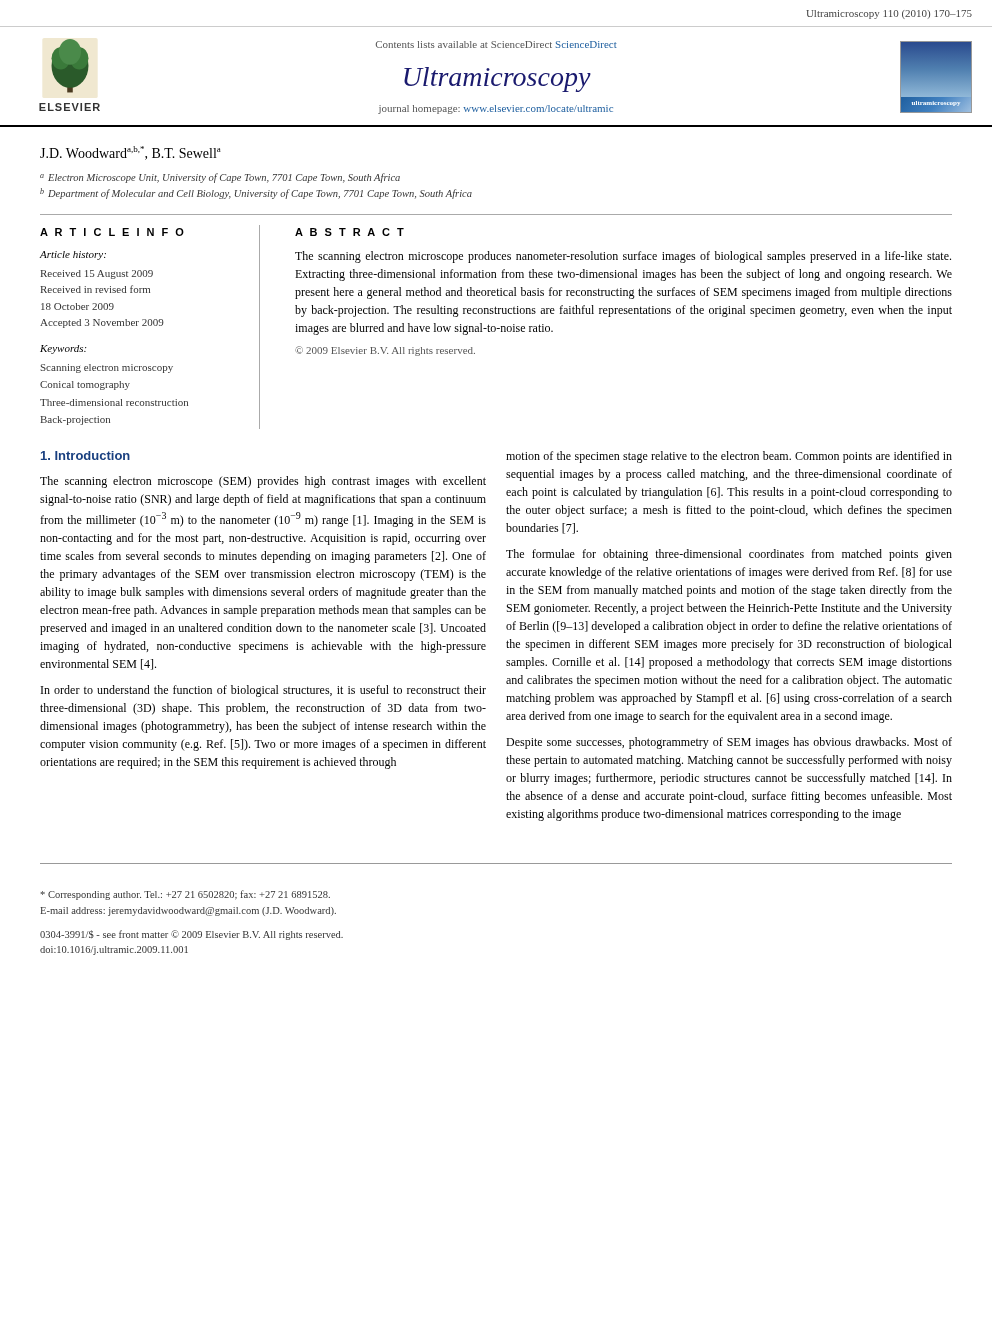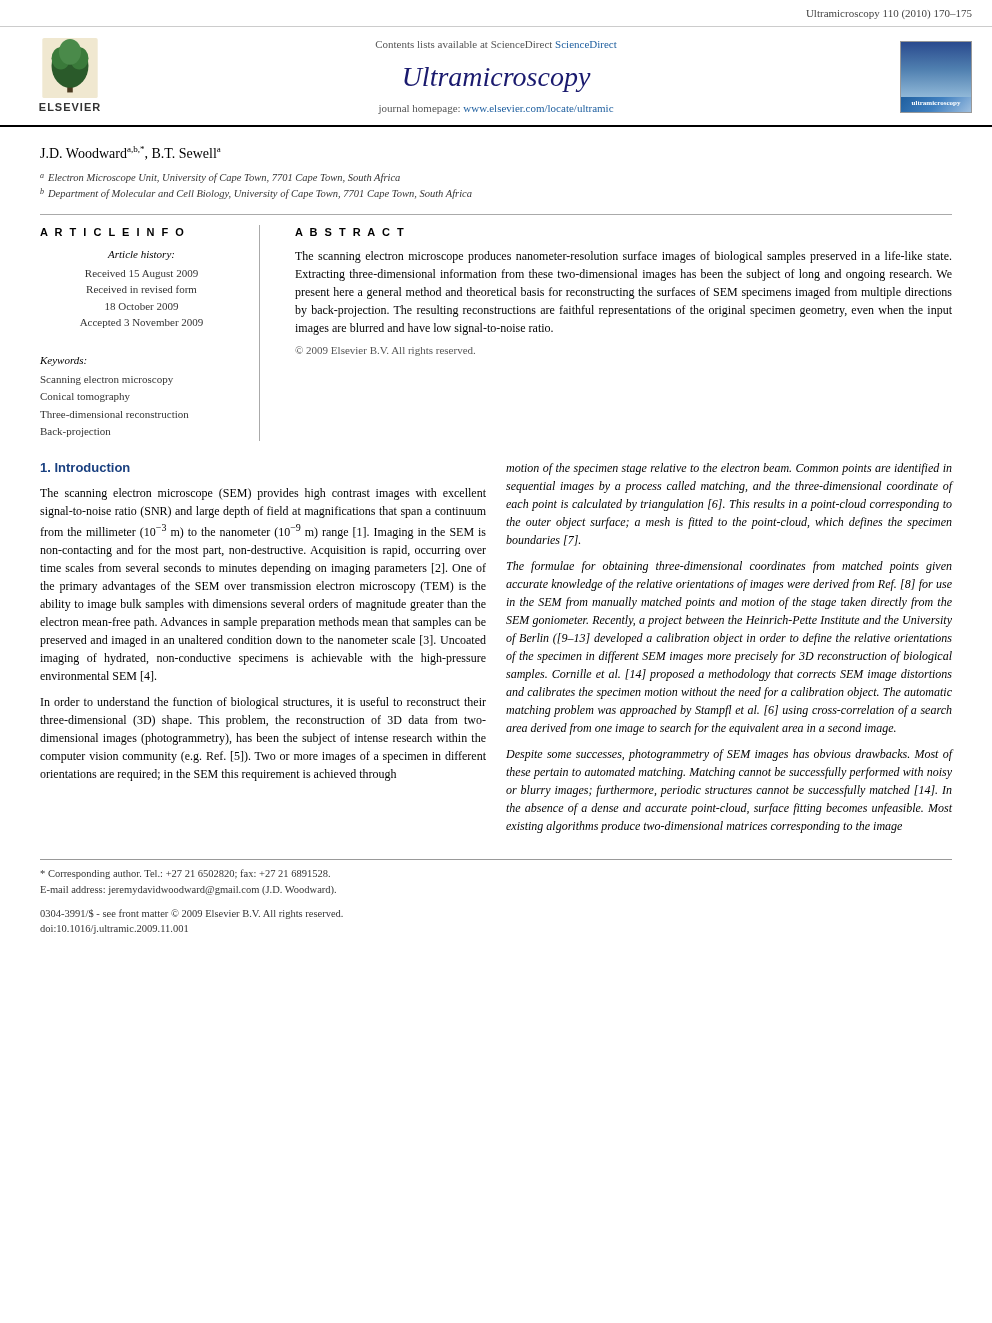--- a/index.html
+++ b/index.html
@@ -211,22 +211,21 @@
     .section-label {
       font-size: 11px;
       letter-spacing: 2px;
       font-weight: bold;
       color: #000;
       margin-bottom: 6px;
       font-family: Arial, sans-serif;
     }
 
     .article-history {
-      margin-bottom: 22px;
-      text-align: center;
+      margin-bottom: 10px;
     }
 
     .history-title {
       font-size: 11px;
       font-style: italic;
       color: #000;
       margin-bottom: 2px;
     }
 
     .history-item {
@@ -274,44 +273,43 @@
     }
 
     .body-left-col {
       flex: 1;
       min-width: 0;
     }
 
     .body-right-col {
       flex: 1;
       min-width: 0;
-      font-style: italic;
     }
 
     .section-heading {
       font-size: 13px;
       font-weight: bold;
       color: #1a4080;
       margin-bottom: 6px;
       font-family: Arial, sans-serif;
     }
 
     .body-paragraph {
       font-size: 12px;
       text-align: justify;
       line-height: 1.5;
       color: #000;
       margin-bottom: 8px;
     }
 
     
     .footer-area {
-      margin-top: 16px;
+      margin-top: 32px;
       border-top: 1px solid #999;
-      padding-top: 6px;
+      padding-top: 23px;
     }
 
     .footnote-line {
       font-size: 10.5px;
       color: #333;
       line-height: 1.5;
     }
 
     .footer-copyright {
       font-size: 10.5px;

